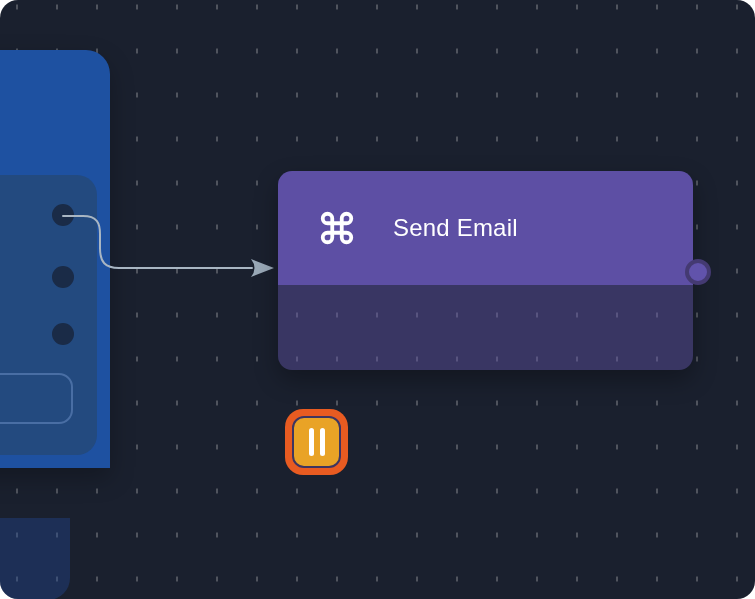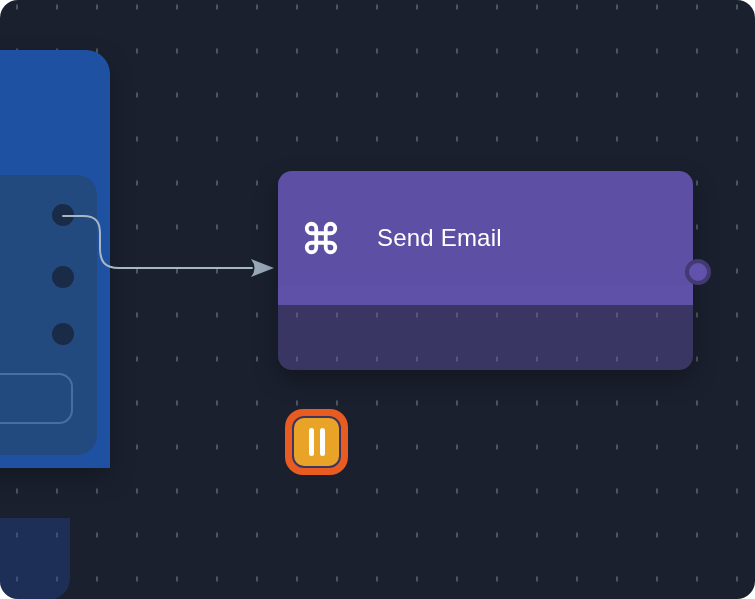--- a/index.html
+++ b/index.html
@@ -87,27 +87,27 @@
     width: 415px;
     height: 199px;
     border-radius: 14px;
     box-shadow: 0 10px 24px rgba(0,0,0,0.30);
   }
   .purple-header {
     position: absolute;
     left: 0;
     top: 0;
     width: 100%;
-    height: 134px;
+    height: 114px;
     background: #5d4fa4;
     border-radius: 14px 14px 0 0;
     display: flex;
     align-items: center;
     box-sizing: border-box;
-    padding-left: 24px;
+    padding-left: 40px;
   }
   .cmd-icon {
     width: 38px;
     height: 38px;
     flex: 0 0 auto;
     margin-right: 37px;
   }
   .header-text { display: flex; flex-direction: column; }
   .node-title {
     color: #ffffff;

